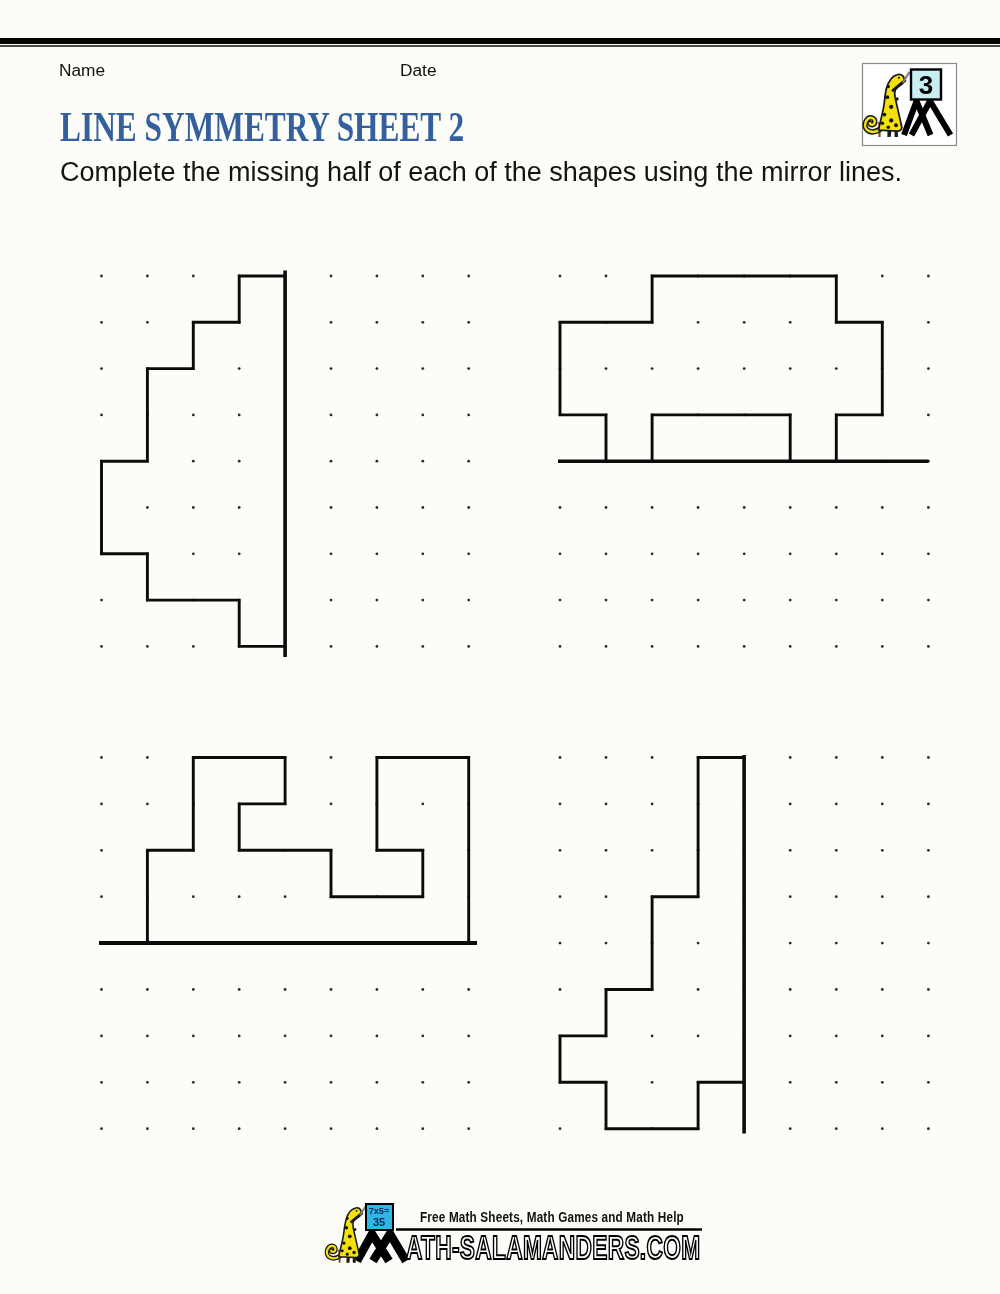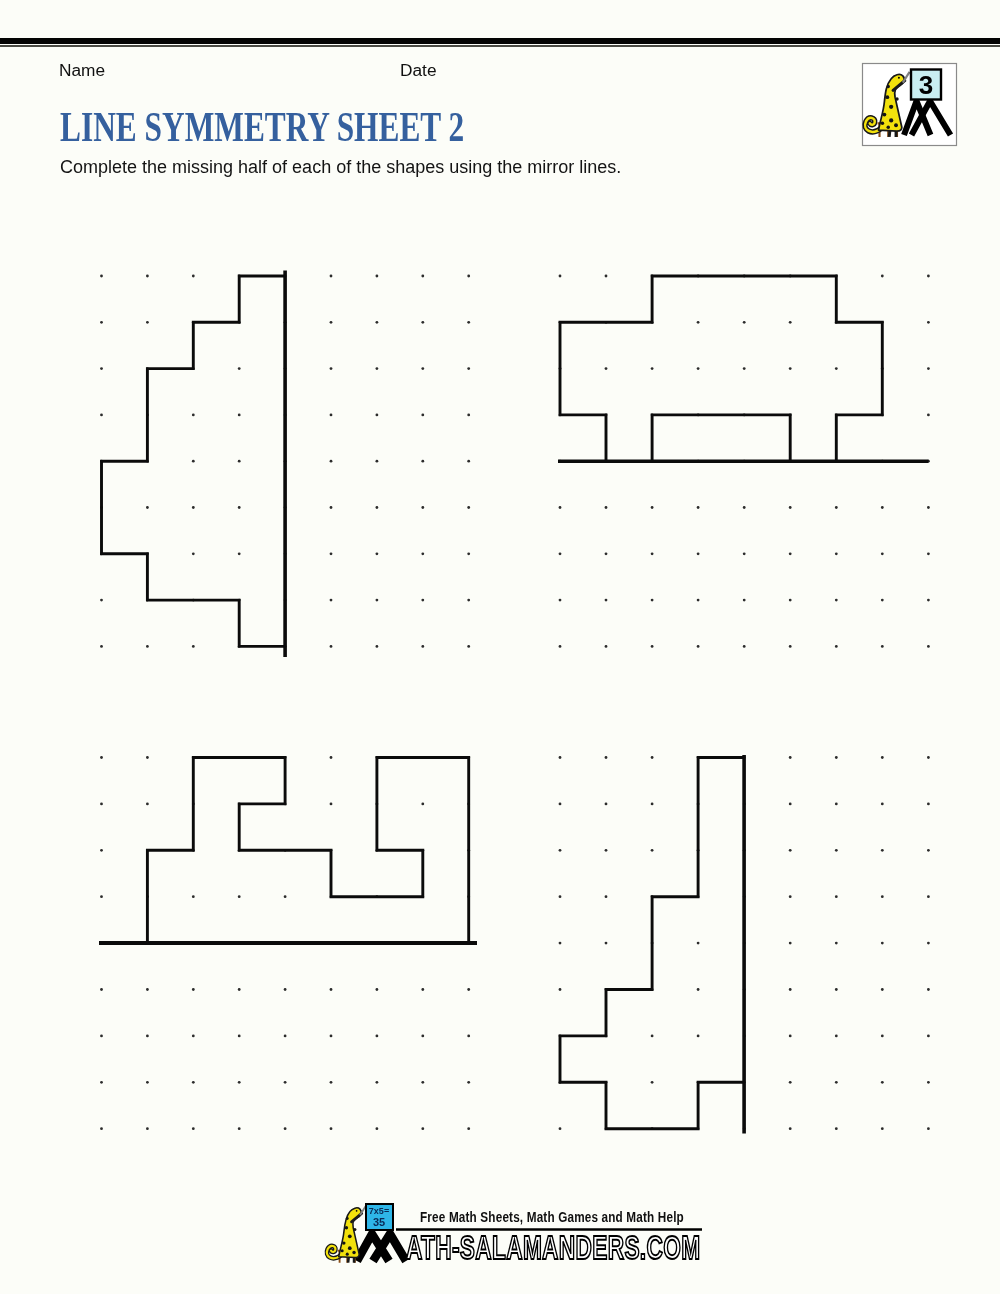--- a/index.html
+++ b/index.html
@@ -1,18 +1,18 @@
 <!DOCTYPE html>
 <html><head><meta charset="utf-8">
 <style>
 html,body{margin:0;padding:0;}
 body{width:1000px;height:1294px;background:#fcfdf8;font-family:"Liberation Sans",sans-serif;position:relative;overflow:hidden;-webkit-font-smoothing:antialiased;}
 .abs{position:absolute;}
 #title{left:60px;top:103px;font-family:"Liberation Serif",serif;font-weight:bold;font-size:41.5px;color:#35609e;white-space:nowrap;transform:scaleX(0.756);transform-origin:left top;}
-#instr{left:60px;top:157px;font-size:18px;color:#141414;white-space:nowrap;}
+#instr{left:60px;top:157px;font-size:27px;color:#141414;white-space:nowrap;}
 .lbl{font-size:17.3px;color:#101010;}
 #tagline{left:420px;top:1209px;font-size:14.5px;font-weight:bold;color:#101010;white-space:nowrap;letter-spacing:0.2px;transform:scaleX(0.81);transform-origin:left top;}
 #sitetxt{left:406px;top:1228px;font-size:34px;font-weight:bold;color:#ffffff;-webkit-text-stroke:2px #000;letter-spacing:0.5px;white-space:nowrap;transform:scaleX(0.667);transform-origin:left top;}
 </style></head>
 <body>
 
 <div class="abs" style="left:0;top:38px;width:1000px;height:6px;background:#030303;"></div>
 
 <div class="abs" style="left:0;top:45px;width:1000px;height:1.6px;background:#4a4a44;"></div>
 

